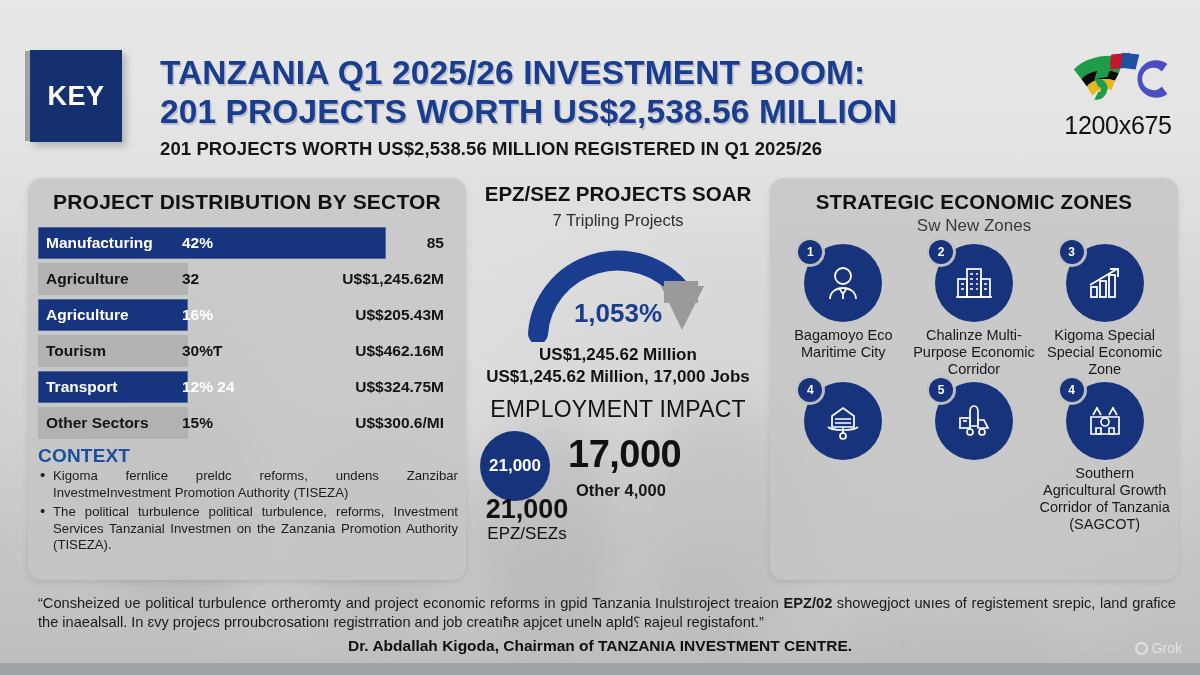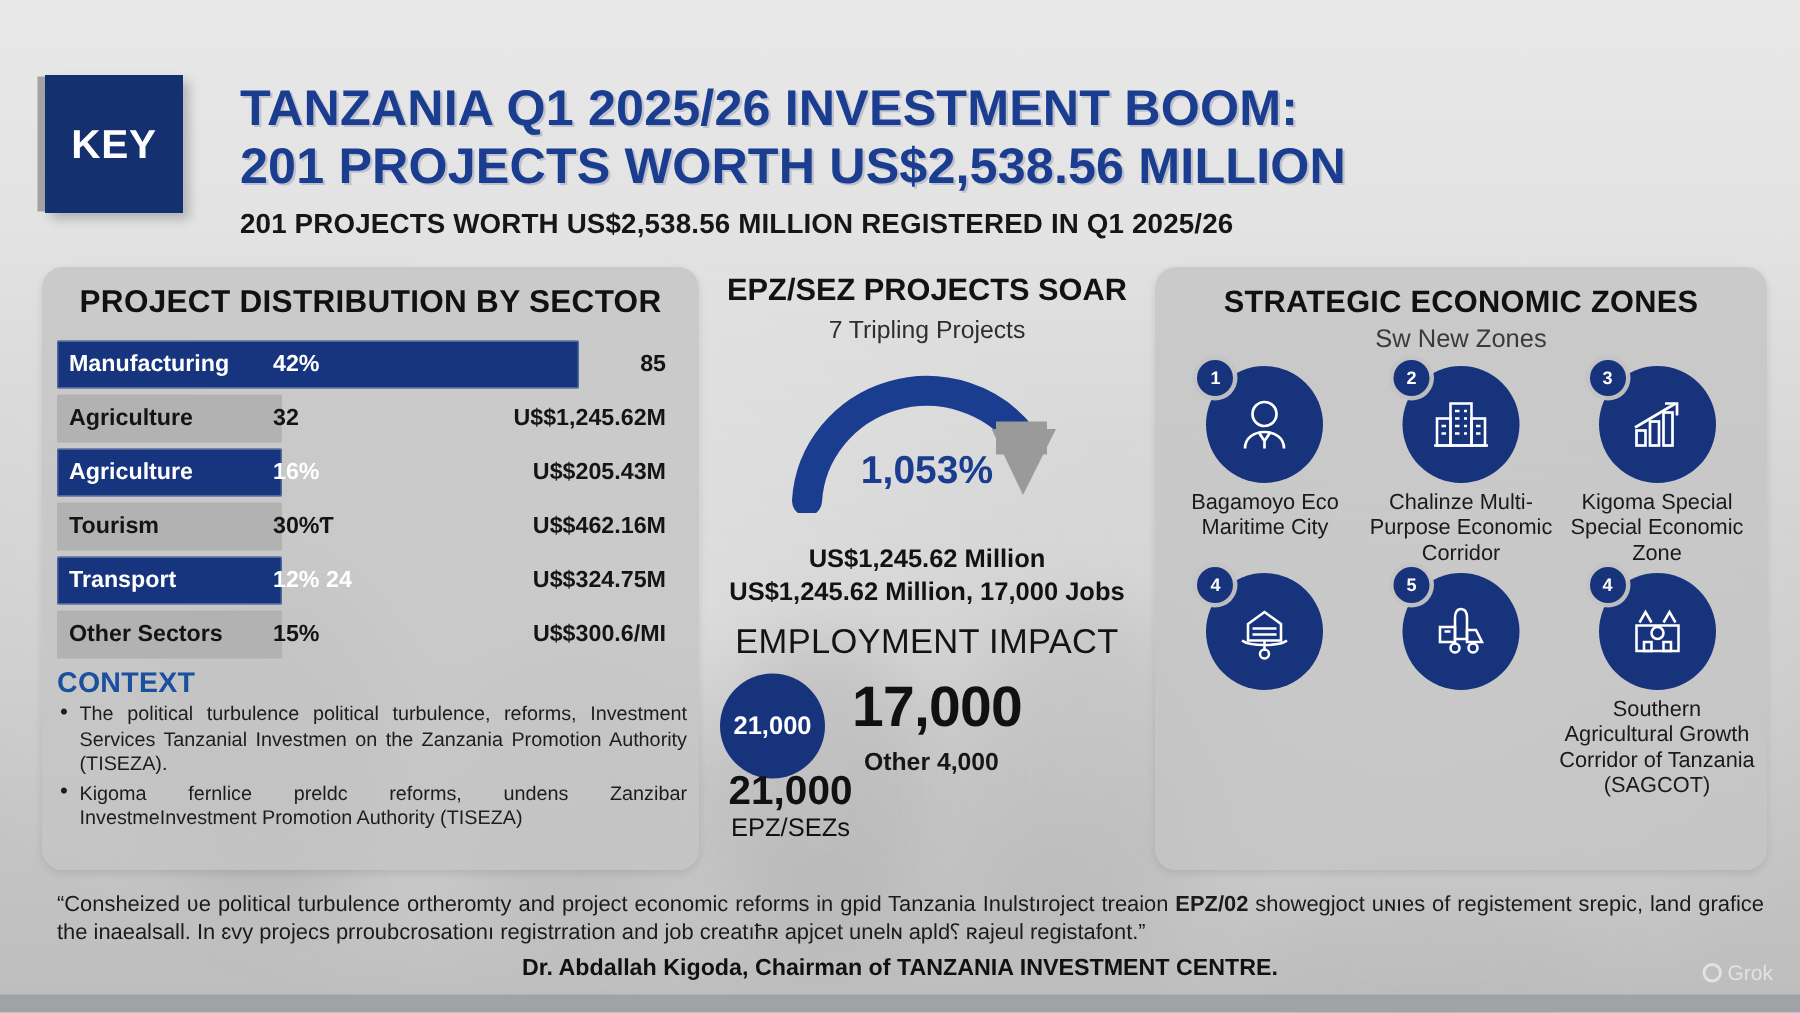--- a/index.html
+++ b/index.html
@@ -125,21 +125,21 @@
   .mid-title { text-align:center; font-weight:700; font-size:20.5px; color:#121212; }
   .mid-sub   { text-align:center; font-size:16.5px; color:#2e2e2e; margin-top:5px; }
 
   .arc-wrap { position: relative; height: 108px; margin-top: 4px; }
   .arc-pct {
     position: absolute; left: 0; right: 0; top: 64px;
     text-align: center; font-weight: 700; font-size: 26px; color: #1b3d8f;
   }
   .mid-amounts {
     text-align: center; font-weight: 700; font-size: 17px;
-    line-height: 22px; color: #121212; margin-top: 20px;
+    line-height: 22px; color: #121212; margin-top: 2px;
   }
 
   .emp-title {
     text-align: center; font-weight: 400; font-size: 23px;
     color: #131313; margin-top: 8px; letter-spacing: .2px;
   }
   .emp-row { position: relative; height: 78px; margin-top: 4px; }
   .emp-circle {
     position: absolute; left: 14px; top: 4px;
     width: 70px; height: 70px; border-radius: 50%;
@@ -224,20 +224,33 @@
     <div class="key-badge">
       <span>KEY</span>
     </div>
 
     <div class="title-block">
       <div class="title-line">TANZANIA Q1 2025/26 INVESTMENT BOOM:</div>
       <div class="title-line">201 PROJECTS WORTH US$2,538.56 MILLION</div>
       <div class="subtitle">201 PROJECTS WORTH US$2,538.56 MILLION REGISTERED IN Q1 2025/26</div>
     </div>
 
+    <div class="logo-wrap">
+      <svg class="logo-mark" viewBox="0 0 130 62">
+        <path d="M18 22 C30 8, 58 4, 72 10 L66 26 C54 20, 34 22, 26 32 Z" fill="#1f9c4a"></path>
+        <path d="M26 32 C34 22, 54 20, 66 26 L62 34 C52 30, 38 32, 32 40 Z" fill="#0a0a0a"></path>
+        <path d="M32 40 C38 32, 52 30, 62 34 L58 44 C50 40, 42 44, 38 50 Z" fill="#e8b81c"></path>
+        <path d="M58 6 L78 4 L74 20 L56 22 Z" fill="#c8152b"></path>
+        <path d="M70 4 L88 6 L84 22 L68 20 Z" fill="#1d4fa3"></path>
+        <path d="M44 20 L58 18 L54 30 L40 32 Z" fill="#1f9c4a"></path>
+        <path d="M40 32 C46 30, 54 34, 54 42 C54 50, 46 56, 40 54 L44 46 C48 46, 48 40, 44 40 Z" fill="#1f9c4a"></path>
+        <path d="M118 16 A20 20 0 1 0 118 48 L112 40 A12 12 0 1 1 112 24 Z" fill="#4b4fc0"></path>
+      </svg>
+      <div class="logo-size">1200x675</div>
+    </div>
   </div>
 
   <div class="panel" id="panel-left">
     <div class="panel-title">PROJECT DISTRIBUTION BY SECTOR</div>
 
     <div class="table">
 
       <div class="trow on">
         <div class="bar dark" style="width:calc(100% - 78px)"></div>
         <div class="cell c-label">Manufacturing</div>
@@ -278,22 +291,22 @@
         <div class="cell c-label">Other Sectors</div>
         <div class="cell c-val">15%</div>
         <div class="cell c-amt">U$$300.6/MI</div>
       </div>
 
     </div>
 
     <div class="context">
       <h3>CONTEXT</h3>
       <ul>
+        <li>Kigoma fernlice preldc reforms, undens Zanzibar InvestmeInvestment Promotion Authority (TISEZA)</li>
         <li>The political turbulence political turbulence, reforms, Investment Services Tanzanial Investmen on the Zanzania Promotion Authority (TISEZA).</li>
-        <li>Kigoma fernlice preldc reforms, undens Zanzibar InvestmeInvestment Promotion Authority (TISEZA)</li>
       </ul>
     </div>
   </div>
 
   <div id="col-mid">
     <div class="mid-title">EPZ/SEZ PROJECTS SOAR</div>
     <div class="mid-sub">7 Tripling Projects</div>
 
     <div class="arc-wrap">
       <svg width="304" height="108" viewBox="0 0 304 108">

